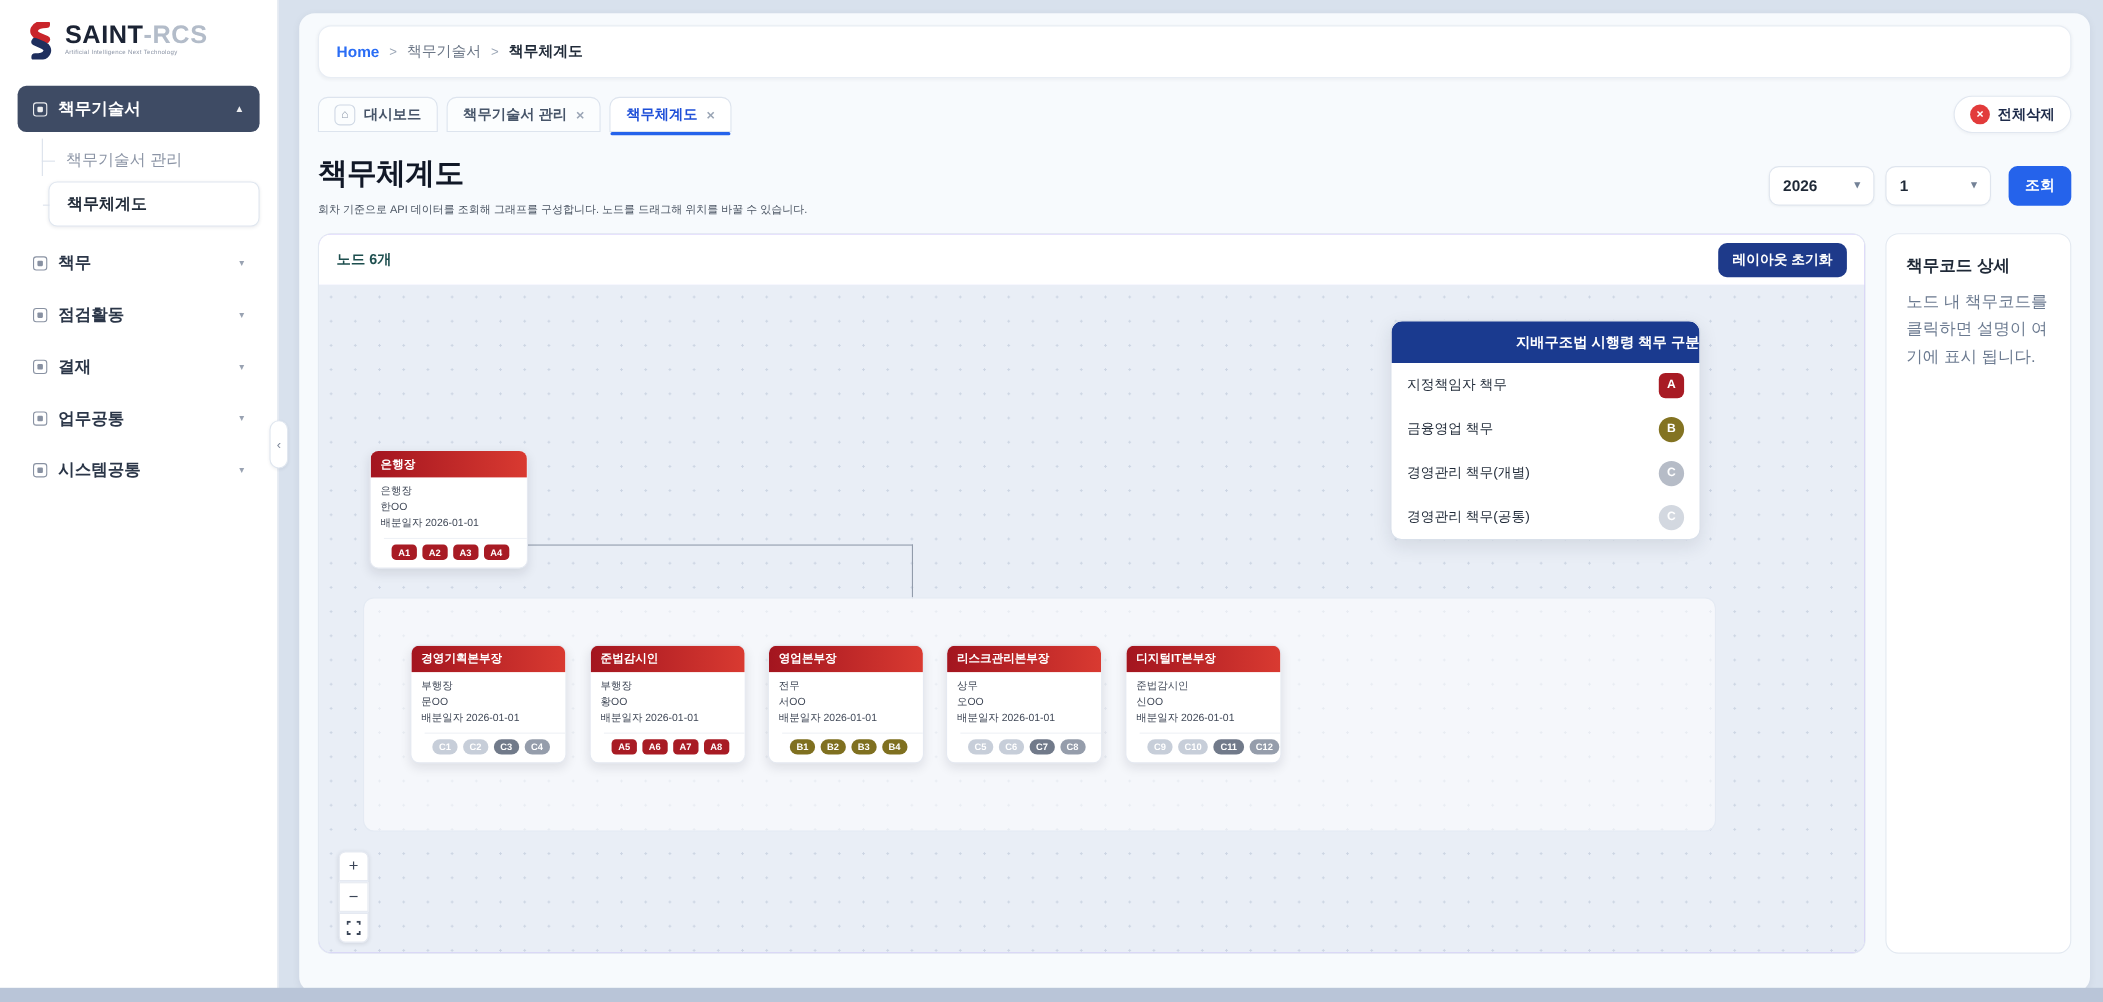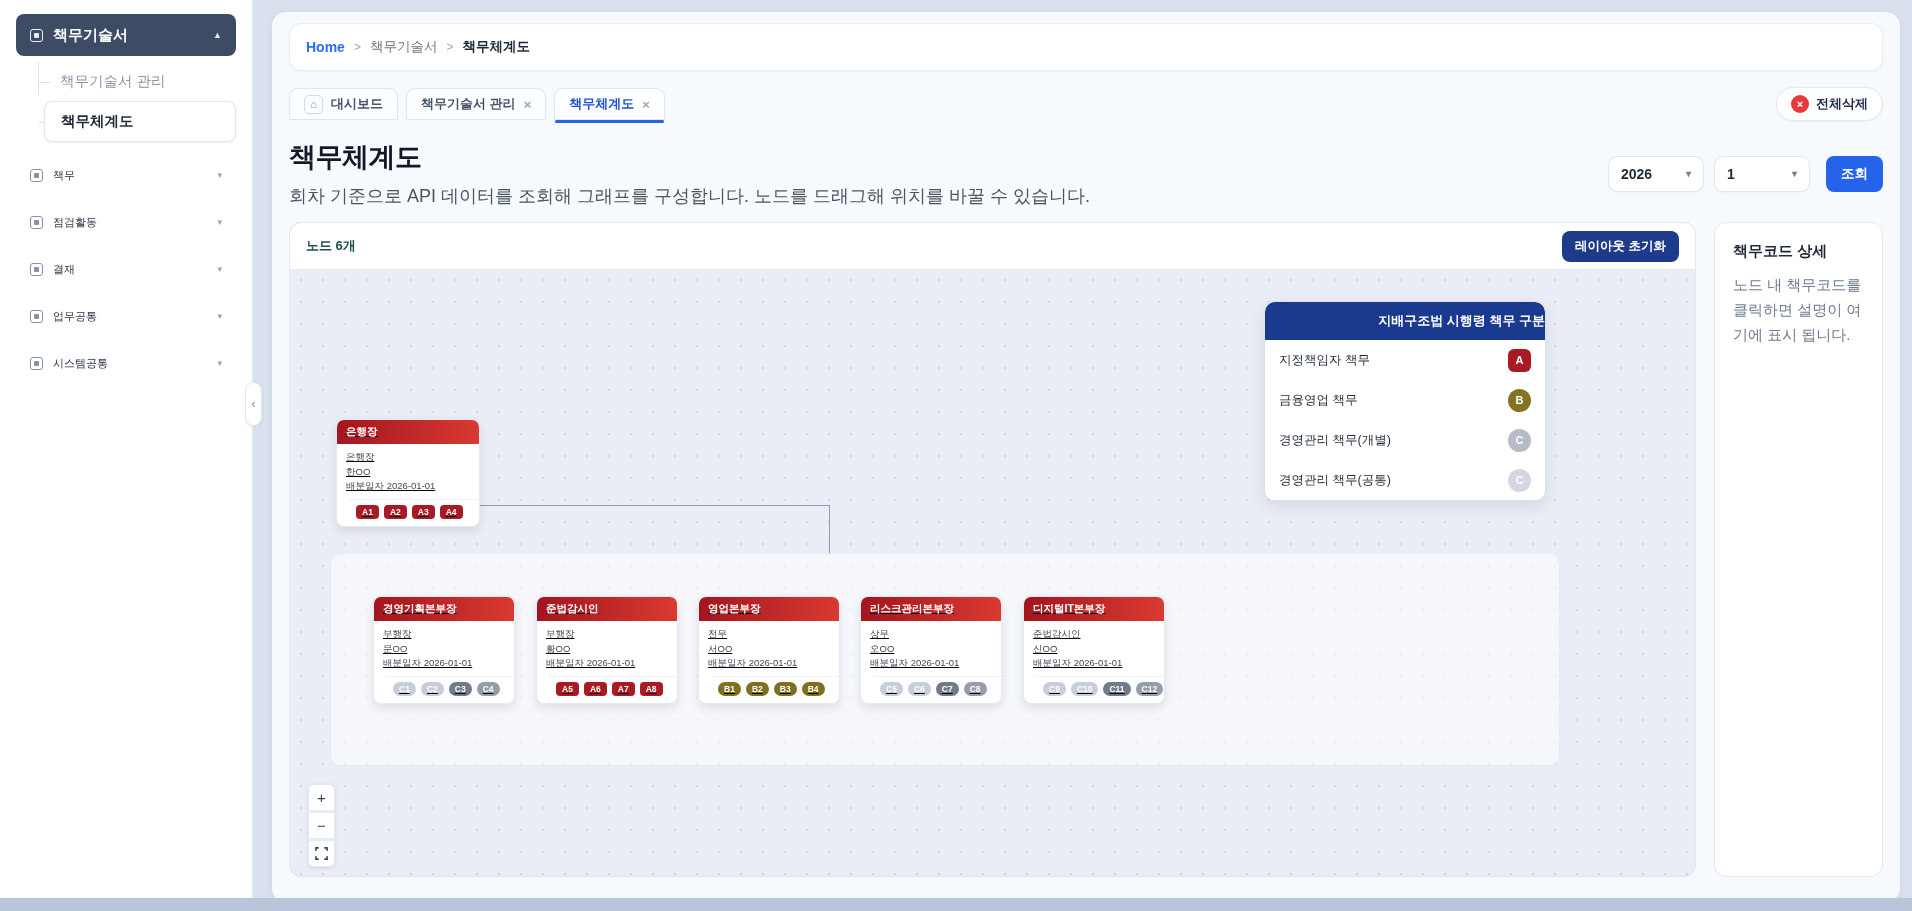--- a/index.html
+++ b/index.html
@@ -21,21 +21,21 @@
   .sq-icon { width:13px; height:13px; border:1.6px solid currentColor; border-radius:3px; position:relative; flex:none; opacity:.9; }
   .sq-icon i { position:absolute; left:3px; top:3px; right:3px; bottom:3px; background:currentColor; border-radius:1px; display:block; }
   .chev { font-size:9px; line-height:1; opacity:.9; }
   .tree { position:relative; margin:6px 0 10px 12px; }
   .tree:before { content:""; position:absolute; left:10px; top:0; bottom:46px; width:1px; background:#dbe2ec; }
   .tree-item { position:relative; padding:10px 10px 10px 32px; font-size:14.5px; color:#8b94a5; cursor:pointer; }
   .tree-item:before { content:""; position:absolute; left:10px; top:50%; width:12px; height:1px; background:#dbe2ec; }
   .tree-item.selected { background:#ffffff; border:1px solid #dfe6ef; border-radius:8px; box-shadow:0 1px 3px rgba(30,41,59,.08); color:#1f2937; font-weight:700; margin-left:16px; padding-left:16px; }
   .tree-item.selected:before { left:-6px; width:6px; }
   .nav-item { display:flex; align-items:center; gap:10px; height:47px; padding:0 14px 0 14px; color:#2b3648; cursor:pointer; border-radius:8px; }
-  .nav-item .nav-label { flex:1; font-size:11px; font-weight:400; }
+  .nav-item .nav-label { flex:1; font-size:15px; font-weight:700; }
   .nav-item .sq-icon { color:#7c8698; }
   .nav-item .chev { color:#8e99aa; }
   .collapse-tab { position:absolute; left:245px; top:382px; width:17px; height:44px; background:#ffffff; border:1px solid #dfe6ef; border-radius:9px; display:flex; align-items:center; justify-content:center; font-size:12px; color:#7c8698; cursor:pointer; z-index:6; box-shadow:0 1px 3px rgba(30,41,59,.08); }
 
   
   .main { position:absolute; left:253px; top:0; right:0; bottom:0; padding:12px 12px 9px 19px; }
   .shell { width:100%; height:100%; background:#f7fafd; border-radius:14px; box-shadow:0 2px 8px rgba(30,41,59,.06); padding:11px 17px 16px 17px; }
 
   .topbar { height:48px; background:#fff; border:1px solid #e8edf4; border-radius:12px; box-shadow:0 1px 3px rgba(30,41,59,.05); display:flex; align-items:center; justify-content:space-between; padding:0 16px; }
   .breadcrumb { display:flex; align-items:center; gap:9px; font-size:13.5px; }
@@ -54,21 +54,21 @@
   .tab .tab-close { color:#9aa5b5; font-size:13px; cursor:pointer; }
   .tab.active { background:#ffffff; color:#1d4ed8; font-weight:700; border-color:#dde4ee; }
   .tab.active:after { content:""; position:absolute; left:0; right:0; bottom:-4px; height:3.5px; background:#2563eb; border-radius:2px; }
   .tab-home-ico { width:19px; height:19px; border:1px solid #cfd8e4; border-radius:5px; display:flex; align-items:center; justify-content:center; font-size:11px; color:#8e99aa; }
   .tab-spacer { flex:1; }
   .btn-delete-all { display:flex; align-items:center; gap:7px; background:#fff; border:1px solid #e1e7f0; border-radius:999px; height:34px; padding:0 14px; font-size:13px; font-weight:700; color:#1e2b4a; cursor:pointer; box-shadow:0 1px 3px rgba(30,41,59,.05); font-family:inherit; }
   .del-ico { width:18px; height:18px; border-radius:50%; background:#e23b3b; color:#fff; font-size:11px; display:flex; align-items:center; justify-content:center; }
 
   .titlerow { display:flex; align-items:center; justify-content:space-between; margin-top:18px; }
   .page-title { font-size:27px; font-weight:800; color:#111827; letter-spacing:-.5px; }
-  .page-subtitle { font-size:18px; color:#4b5563; margin-top:9px; }
+  .page-subtitle { font-size:10px; color:#4b5563; margin-top:9px; }
   .filters { display:flex; align-items:center; gap:10px; }
   .select { display:flex; align-items:center; justify-content:space-between; width:96px; height:36px; background:#fff; border:1px solid #dfe5ee; border-radius:9px; padding:0 12px; font-size:14px; font-weight:700; color:#1f2937; cursor:pointer; box-shadow:0 1px 2px rgba(30,41,59,.04); }
   .select .chev { color:#64748b; font-size:10px; }
   .btn-primary { background:#2563eb; color:#fff; border:none; border-radius:8px; height:36px; padding:0 15px; font-size:13.5px; font-weight:700; cursor:pointer; margin-left:6px; font-family:inherit; }
 
   .content { display:flex; gap:18px; margin-top:14px; height:655px; }
   .graph-panel { width:1407px; background:#c4b5fd; border:1px solid #e3e9f1; border-radius:12px; display:flex; flex-direction:column; overflow:hidden; flex:none; }
   .graph-header { height:46px; display:flex; align-items:center; justify-content:space-between; padding:0 16px; background:#fff; }
   .node-count { font-size:13px; font-weight:700; color:#1d4e4e; }
   .btn-navy { background:#1e3a8a; color:#fff; border:none; border-radius:8px; height:31px; padding:0 13px; font-size:12.5px; font-weight:700; cursor:pointer; font-family:inherit; }
@@ -82,21 +82,21 @@
   .lg-a { background:#a81b24; border-radius:6px; }
   .lg-b { background:#837322; border-radius:50%; }
   .lg-c1 { background:#b6bcc7; border-radius:50%; }
   .lg-c2 { background:#d3d8e0; border-radius:50%; }
 
   .edge { position:absolute; background:#929cab; }
   .edge-h { left:190px; top:236px; width:350px; height:1.4px; }
   .edge-v { left:539px; top:236px; width:1.4px; height:49px; }
   .group-rect { position:absolute; left:40px; top:284px; width:1230px; height:213px; background:rgba(255,255,255,.55); border:1px solid #e4eaf3; border-radius:10px; }
 
-  .node { position:absolute; width:142px; background:#fff; border:1px solid #e5e9f1; border-radius:8px; box-shadow:0 4px 10px rgba(15,23,42,.10); cursor:grab; overflow:hidden;text-decoration:underline; }
+  .node { position:absolute; width:142px; background:#fff; border:1px solid #e5e9f1; border-radius:8px; box-shadow:0 4px 10px rgba(15,23,42,.10); cursor:grab; overflow:hidden; }
   .node-0 { left:46px; top:150px; width:144px; }
   .node-1 { left:83px;  top:327px; }
   .node-2 { left:246px; top:327px; }
   .node-3 { left:408px; top:327px; }
   .node-4 { left:570px; top:327px; }
   .node-5 { left:733px; top:327px; }
   .node-head { background:linear-gradient(90deg,#a3151f,#d93a31); color:#fff; font-size:10.5px; font-weight:700; padding:5px 9px; }
   .node-body { padding:6px 9px 5px 9px; }
   .node-line { font-size:9.5px; color:#3f4756; line-height:1.55; }
   .node-badges { display:flex; gap:5px; padding:5px 7px 7px 7px; border-top:1px solid #eef1f6;margin-left:12px; }
@@ -117,20 +117,30 @@
   .detail-text { font-size:15px; color:#6b7a90; line-height:1.65; margin-top:12px; }
 
   .bottom-strip { position:absolute; left:0; right:0; bottom:0; height:13px; background:#b9c5d8; z-index:20; }
 </style>
 </head>
 <body>
 
 <div class="app">
 
   <aside class="sidebar">
+    <div class="logo-row">
+      <svg class="logo-mark" viewBox="0 0 30 34">
+        <path d="M20 2 C8 2 6 10 13 13 L20 16" stroke="#c9252b" stroke-width="7" fill="none" stroke-linecap="round"></path>
+        <path d="M10 32 C22 32 24 24 17 21 L10 18" stroke="#1f2f5e" stroke-width="7" fill="none" stroke-linecap="round"></path>
+      </svg>
+      <div class="logo-text-wrap">
+        <div class="logo-text"><span>SAINT</span><span class="suffix">-RCS</span></div>
+        <div class="logo-tagline">Artificial Intelligence Next Technology</div>
+      </div>
+    </div>
     <nav class="nav">
       <div class="nav-group-active">
         <span class="sq-icon">
             <i></i>
           </span>
         <span class="nav-label">책무기술서</span>
         <span class="chev">▲</span>
       </div>
       <div class="tree">
         <div class="tree-item">책무기술서 관리</div>

